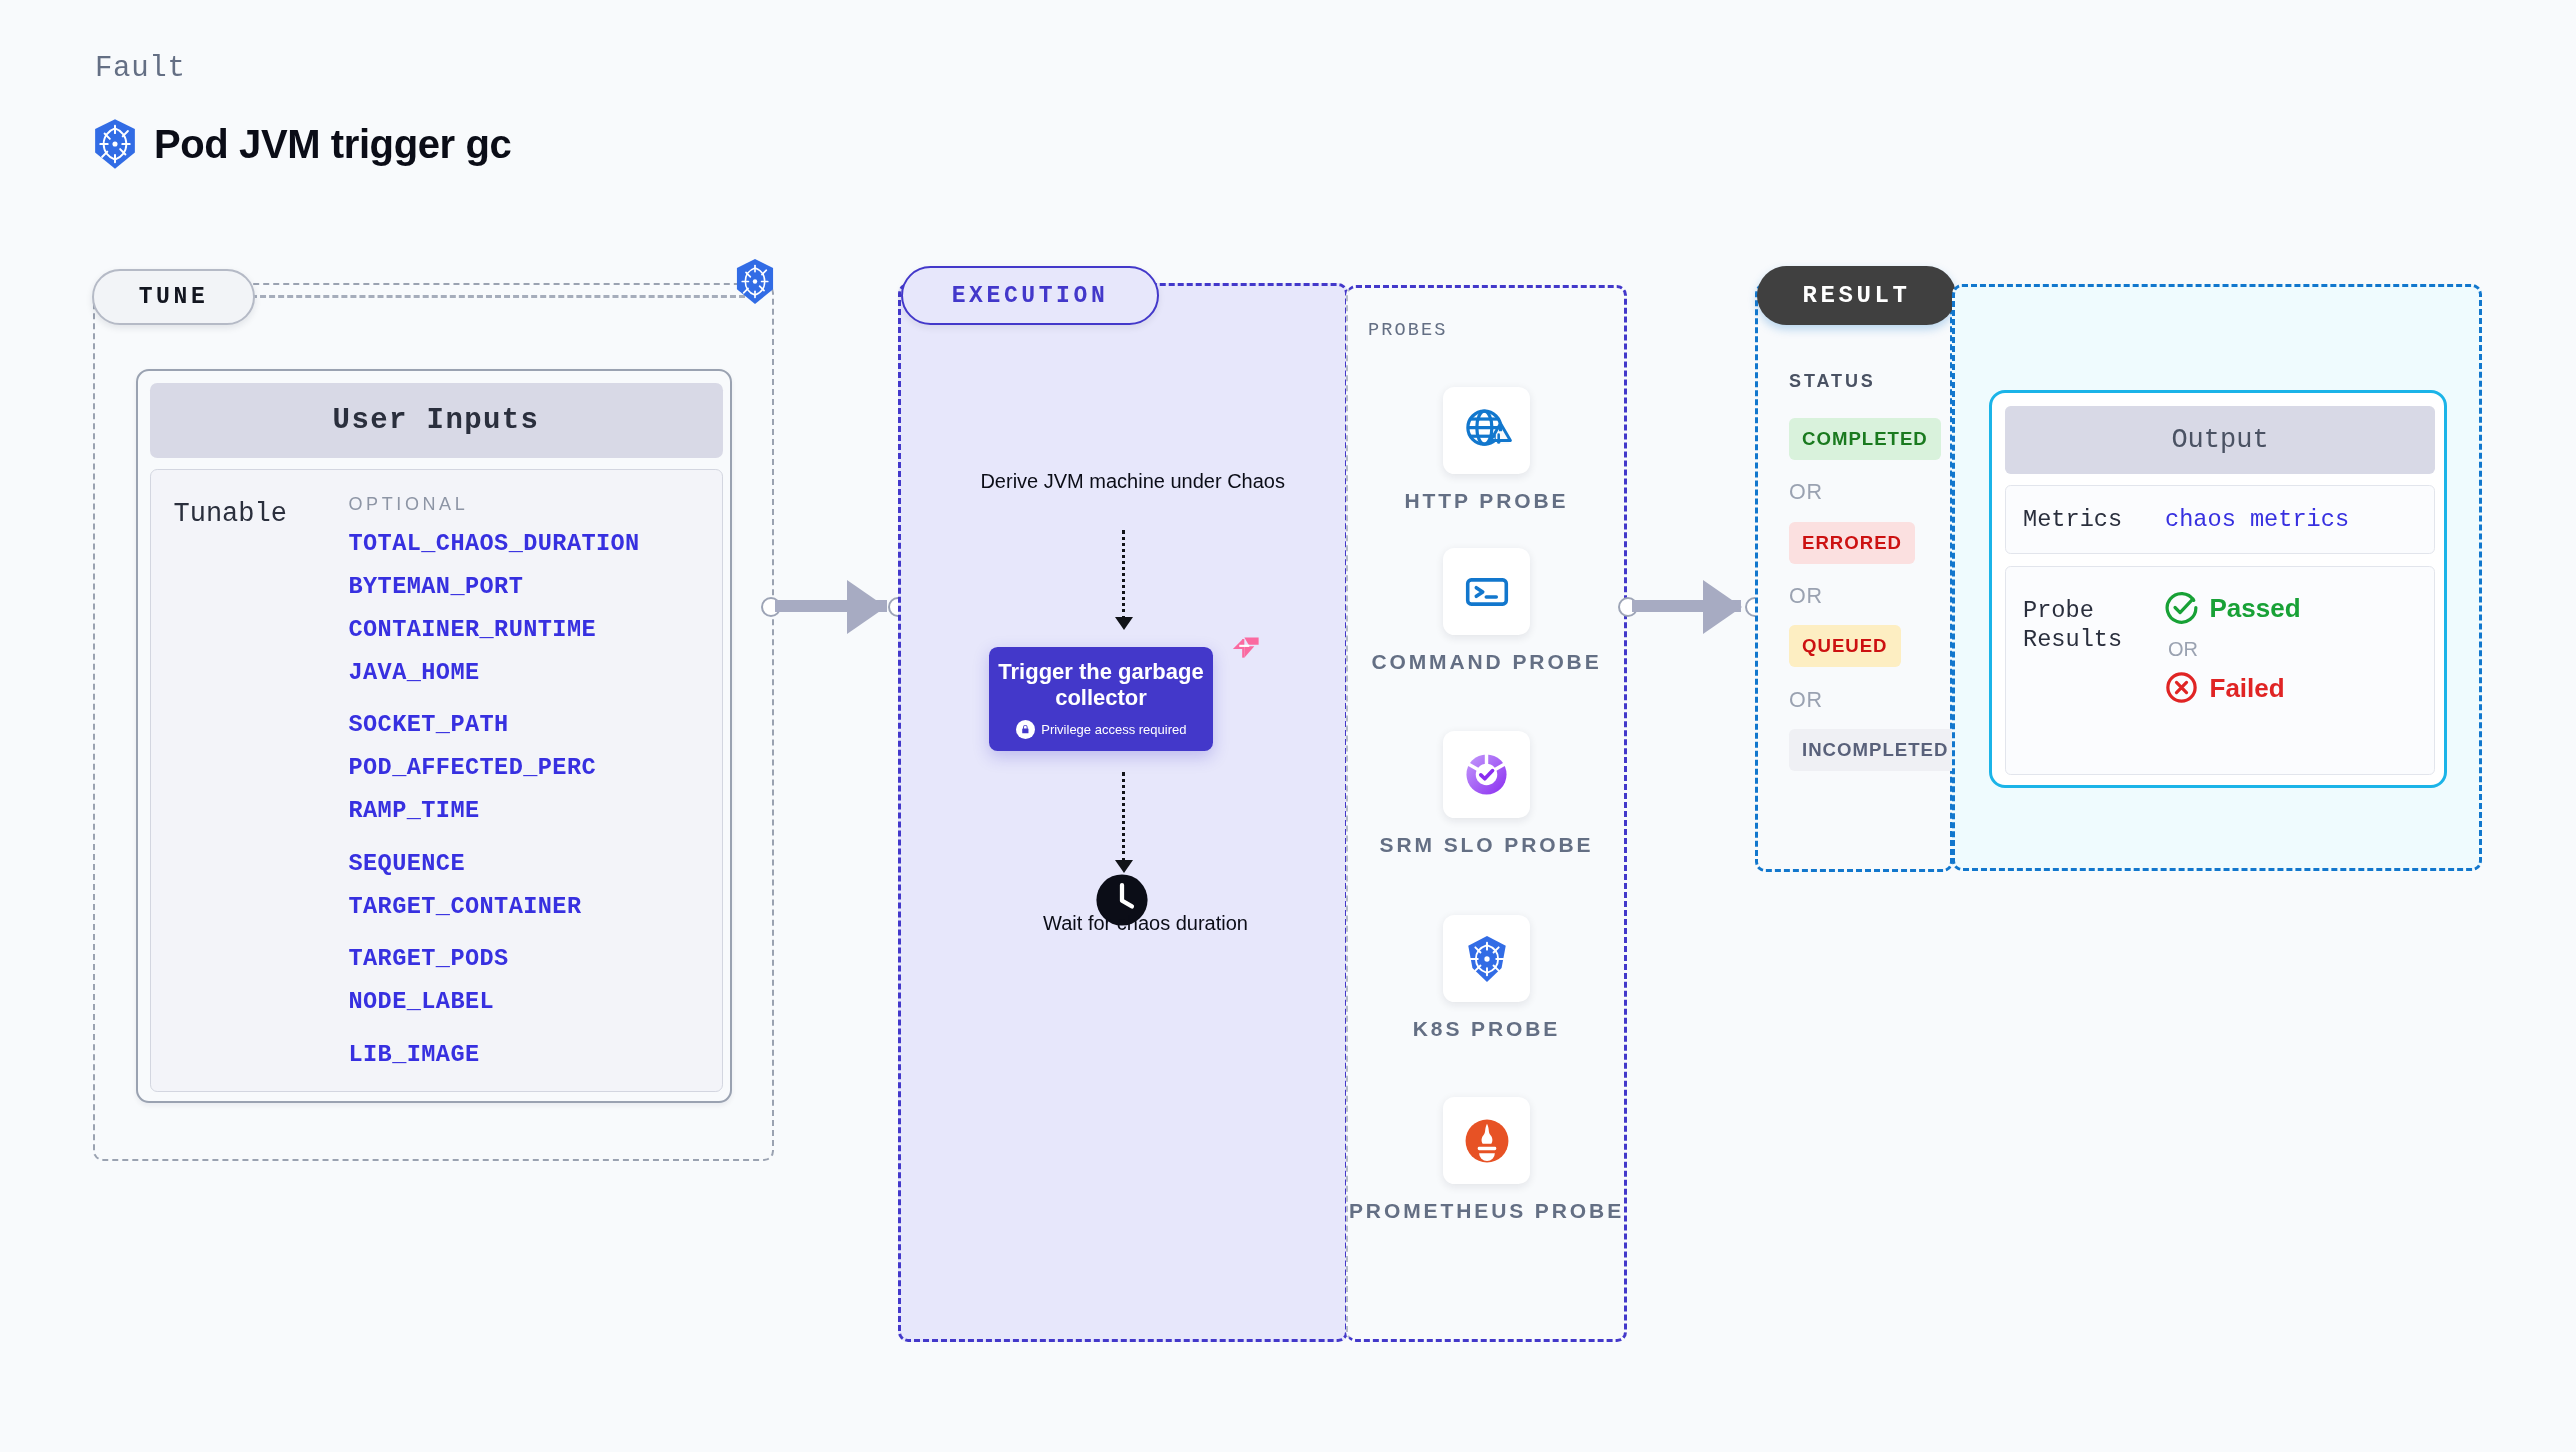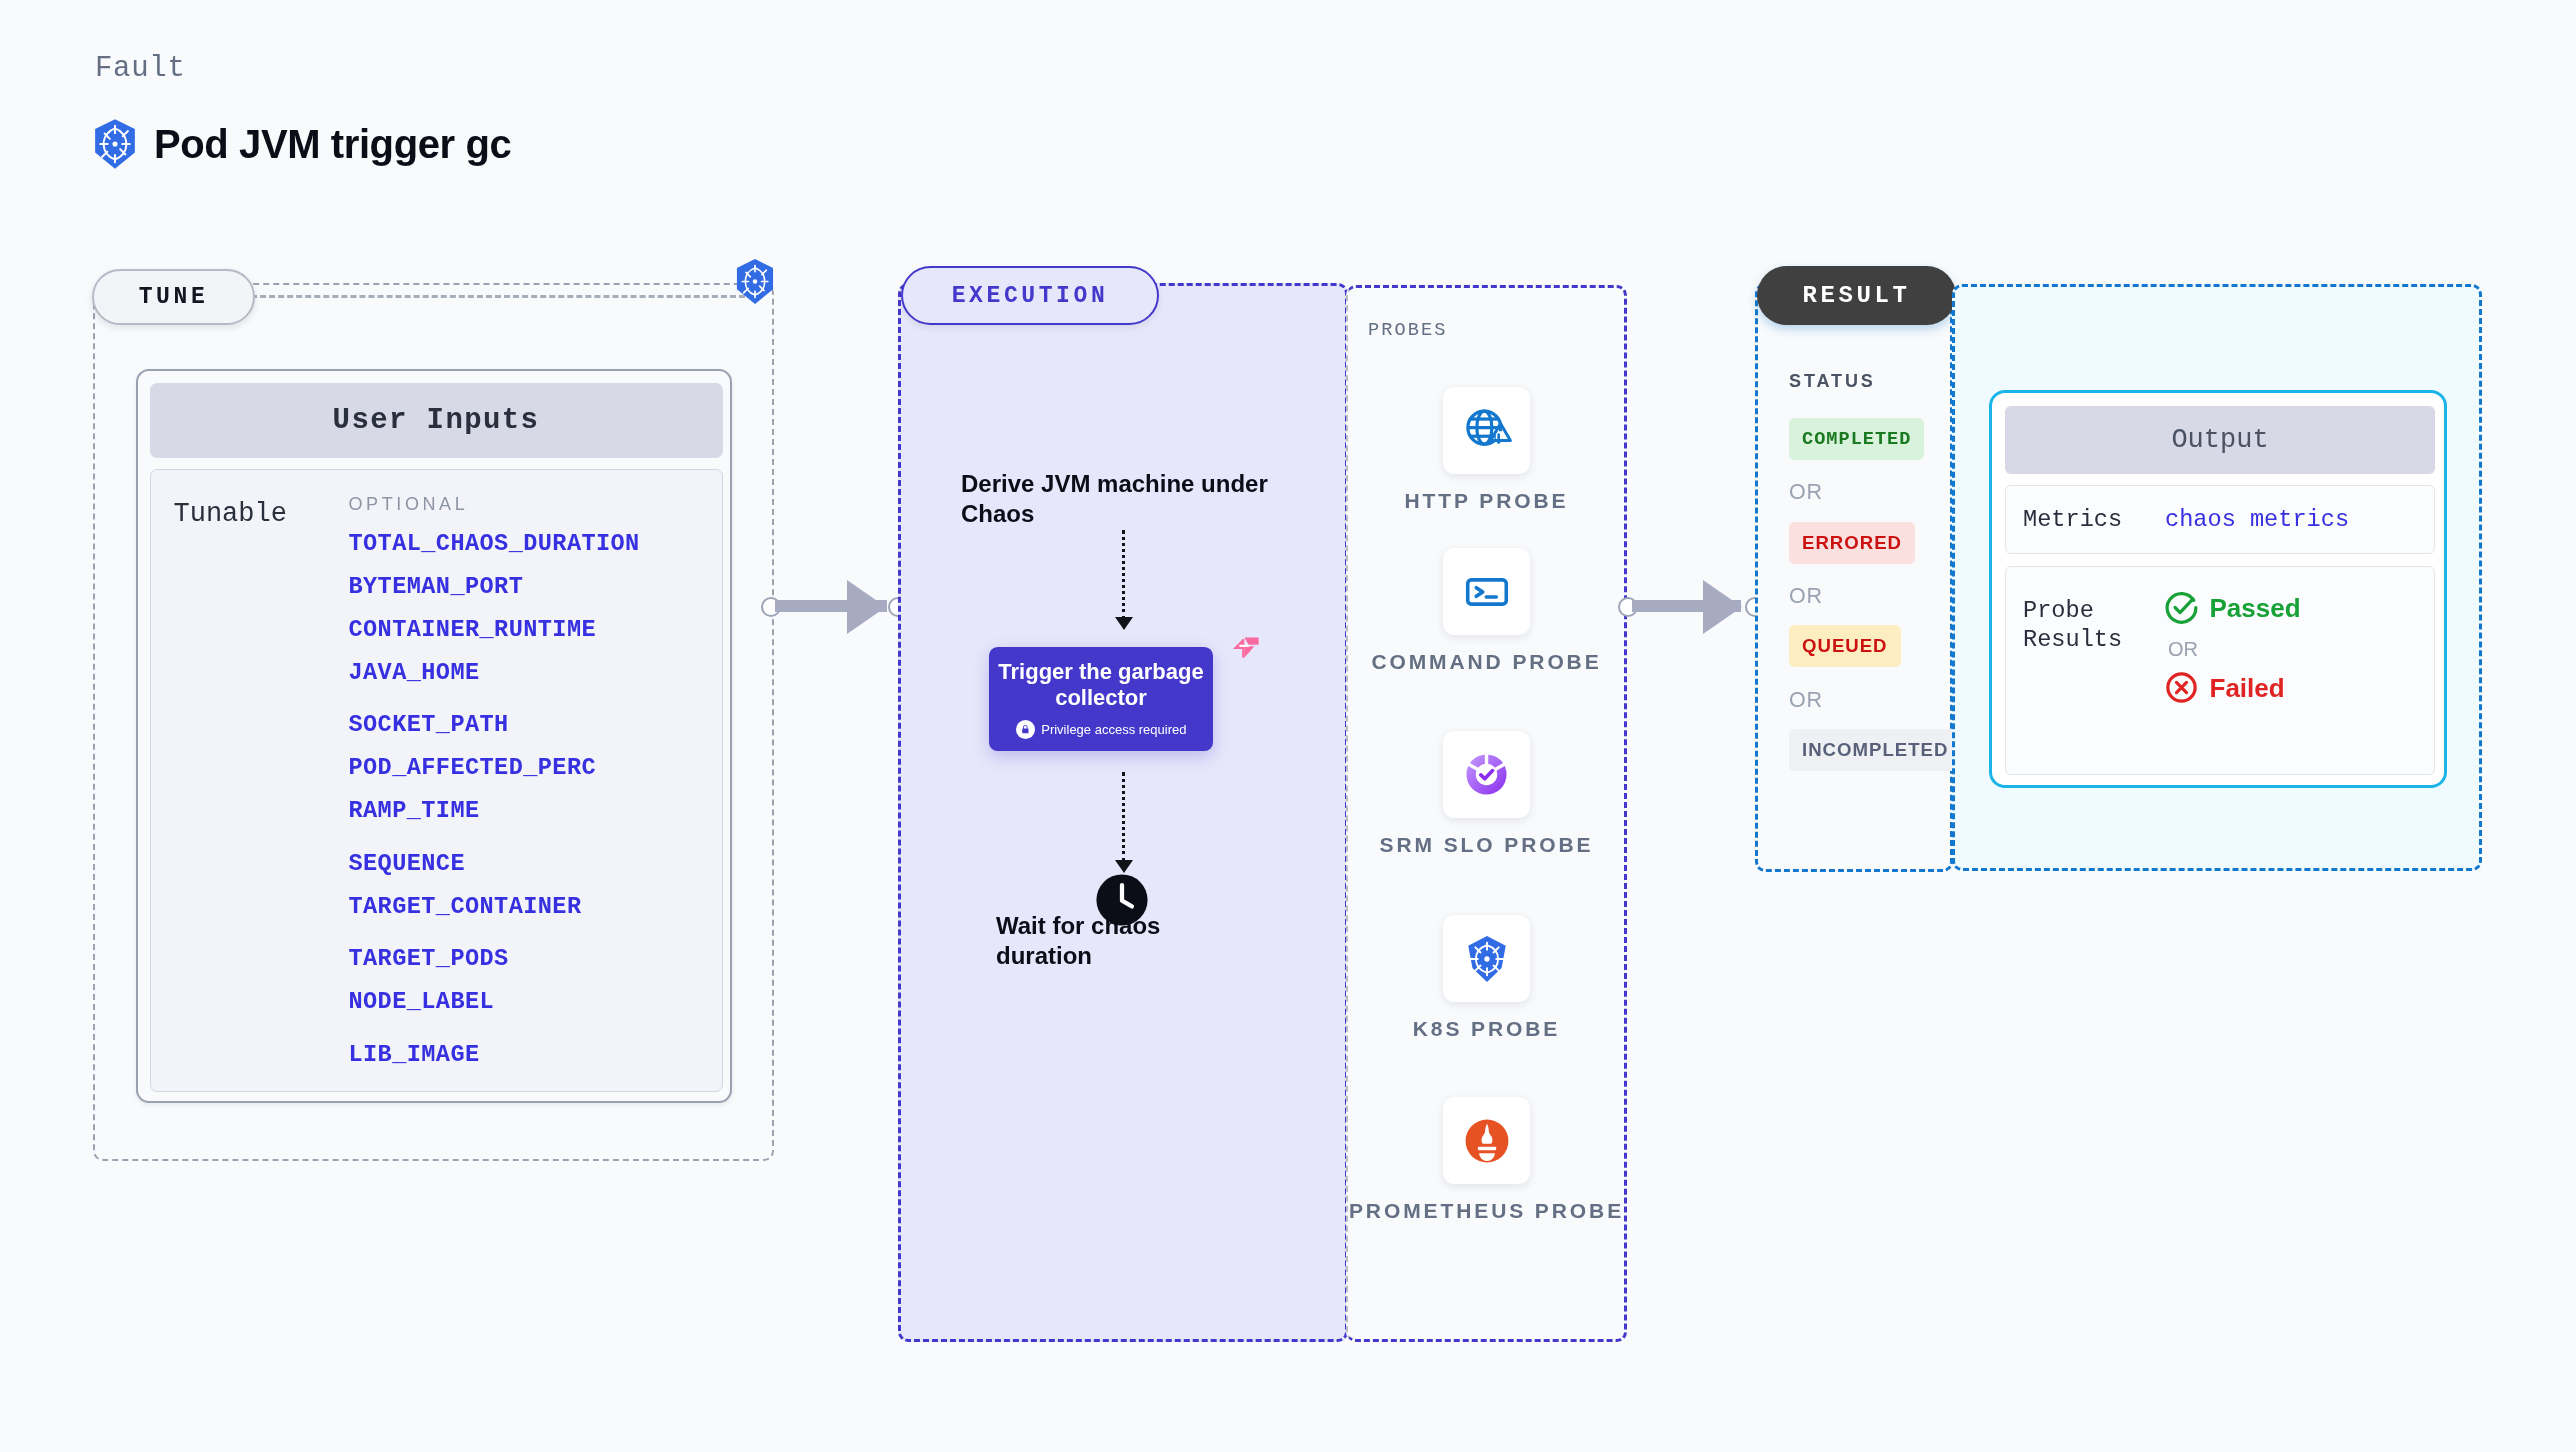--- a/index.html
+++ b/index.html
@@ -106,22 +106,22 @@
   .param {
     font-family: "Liberation Mono", monospace; font-weight: 700;
     font-size: 23.6px; color: #3730e0; letter-spacing: 0.4px;
     line-height: 1;
   }
   .gap-sm { margin-top: 19.3px; }
   .gap-lg { margin-top: 29px; }
 
   
   .exec-text {
-    position: absolute; text-align: left;
-    font-size: 24px; font-weight: 700; color: #0b0d17; line-height: 1.25;
+    position: absolute; text-align: right;
+    font-size: 20px; font-weight: 400; color: #0b0d17; line-height: 1.25;
   }
   .exec-t1 { left: 961px; top: 469px; width: 324px; }
   .exec-t2 { left: 996px; top: 911px; width: 252px; }
 
   .dotted-arrow {
     position: absolute; width: 0;
     border-left: 3.6px dotted #111318;
   }
   .da1 { left: 1122px; top: 530px; height: 90px; }
   .da2 { left: 1122px; top: 772px; height: 90px; }
@@ -181,21 +181,21 @@
   
   .status-title {
     position: absolute; left: 1789px; top: 371px;
     font-size: 18px; font-weight: 700; color: #4a5263; letter-spacing: 2.9px;
   }
   .status-chip {
     position: absolute; display: inline-flex; align-items: center;
     height: 42px; padding: 0 13px; border-radius: 5.7px;
     font-size: 18.6px; font-weight: 700; letter-spacing: 1px;
   }
-  .chip-completed { left: 1789px; top: 418px; background: #d9f2dc; color: #1a7a1f; font-family: Liberation Mono, monospace; }
+  .chip-completed { left: 1789px; top: 418px; background: #d9f2dc; color: #1a7a1f; }
   .chip-errored   { left: 1789px; top: 522px; background: #fbe0e0; color: #cc1111; }
   .chip-queued    { left: 1789px; top: 625px; background: #fdeec2; color: #cc1111; }
   .chip-incompleted { left: 1789px; top: 729px; background: #eff0f4; color: #59617a; }
   .or-text {
     position: absolute; font-size: 21.5px; color: #9aa2b1; letter-spacing: 0.7px;
   }
   .or1 { left: 1789px; top: 480px; }
   .or2 { left: 1789px; top: 584px; }
   .or3 { left: 1789px; top: 688px; }
 

